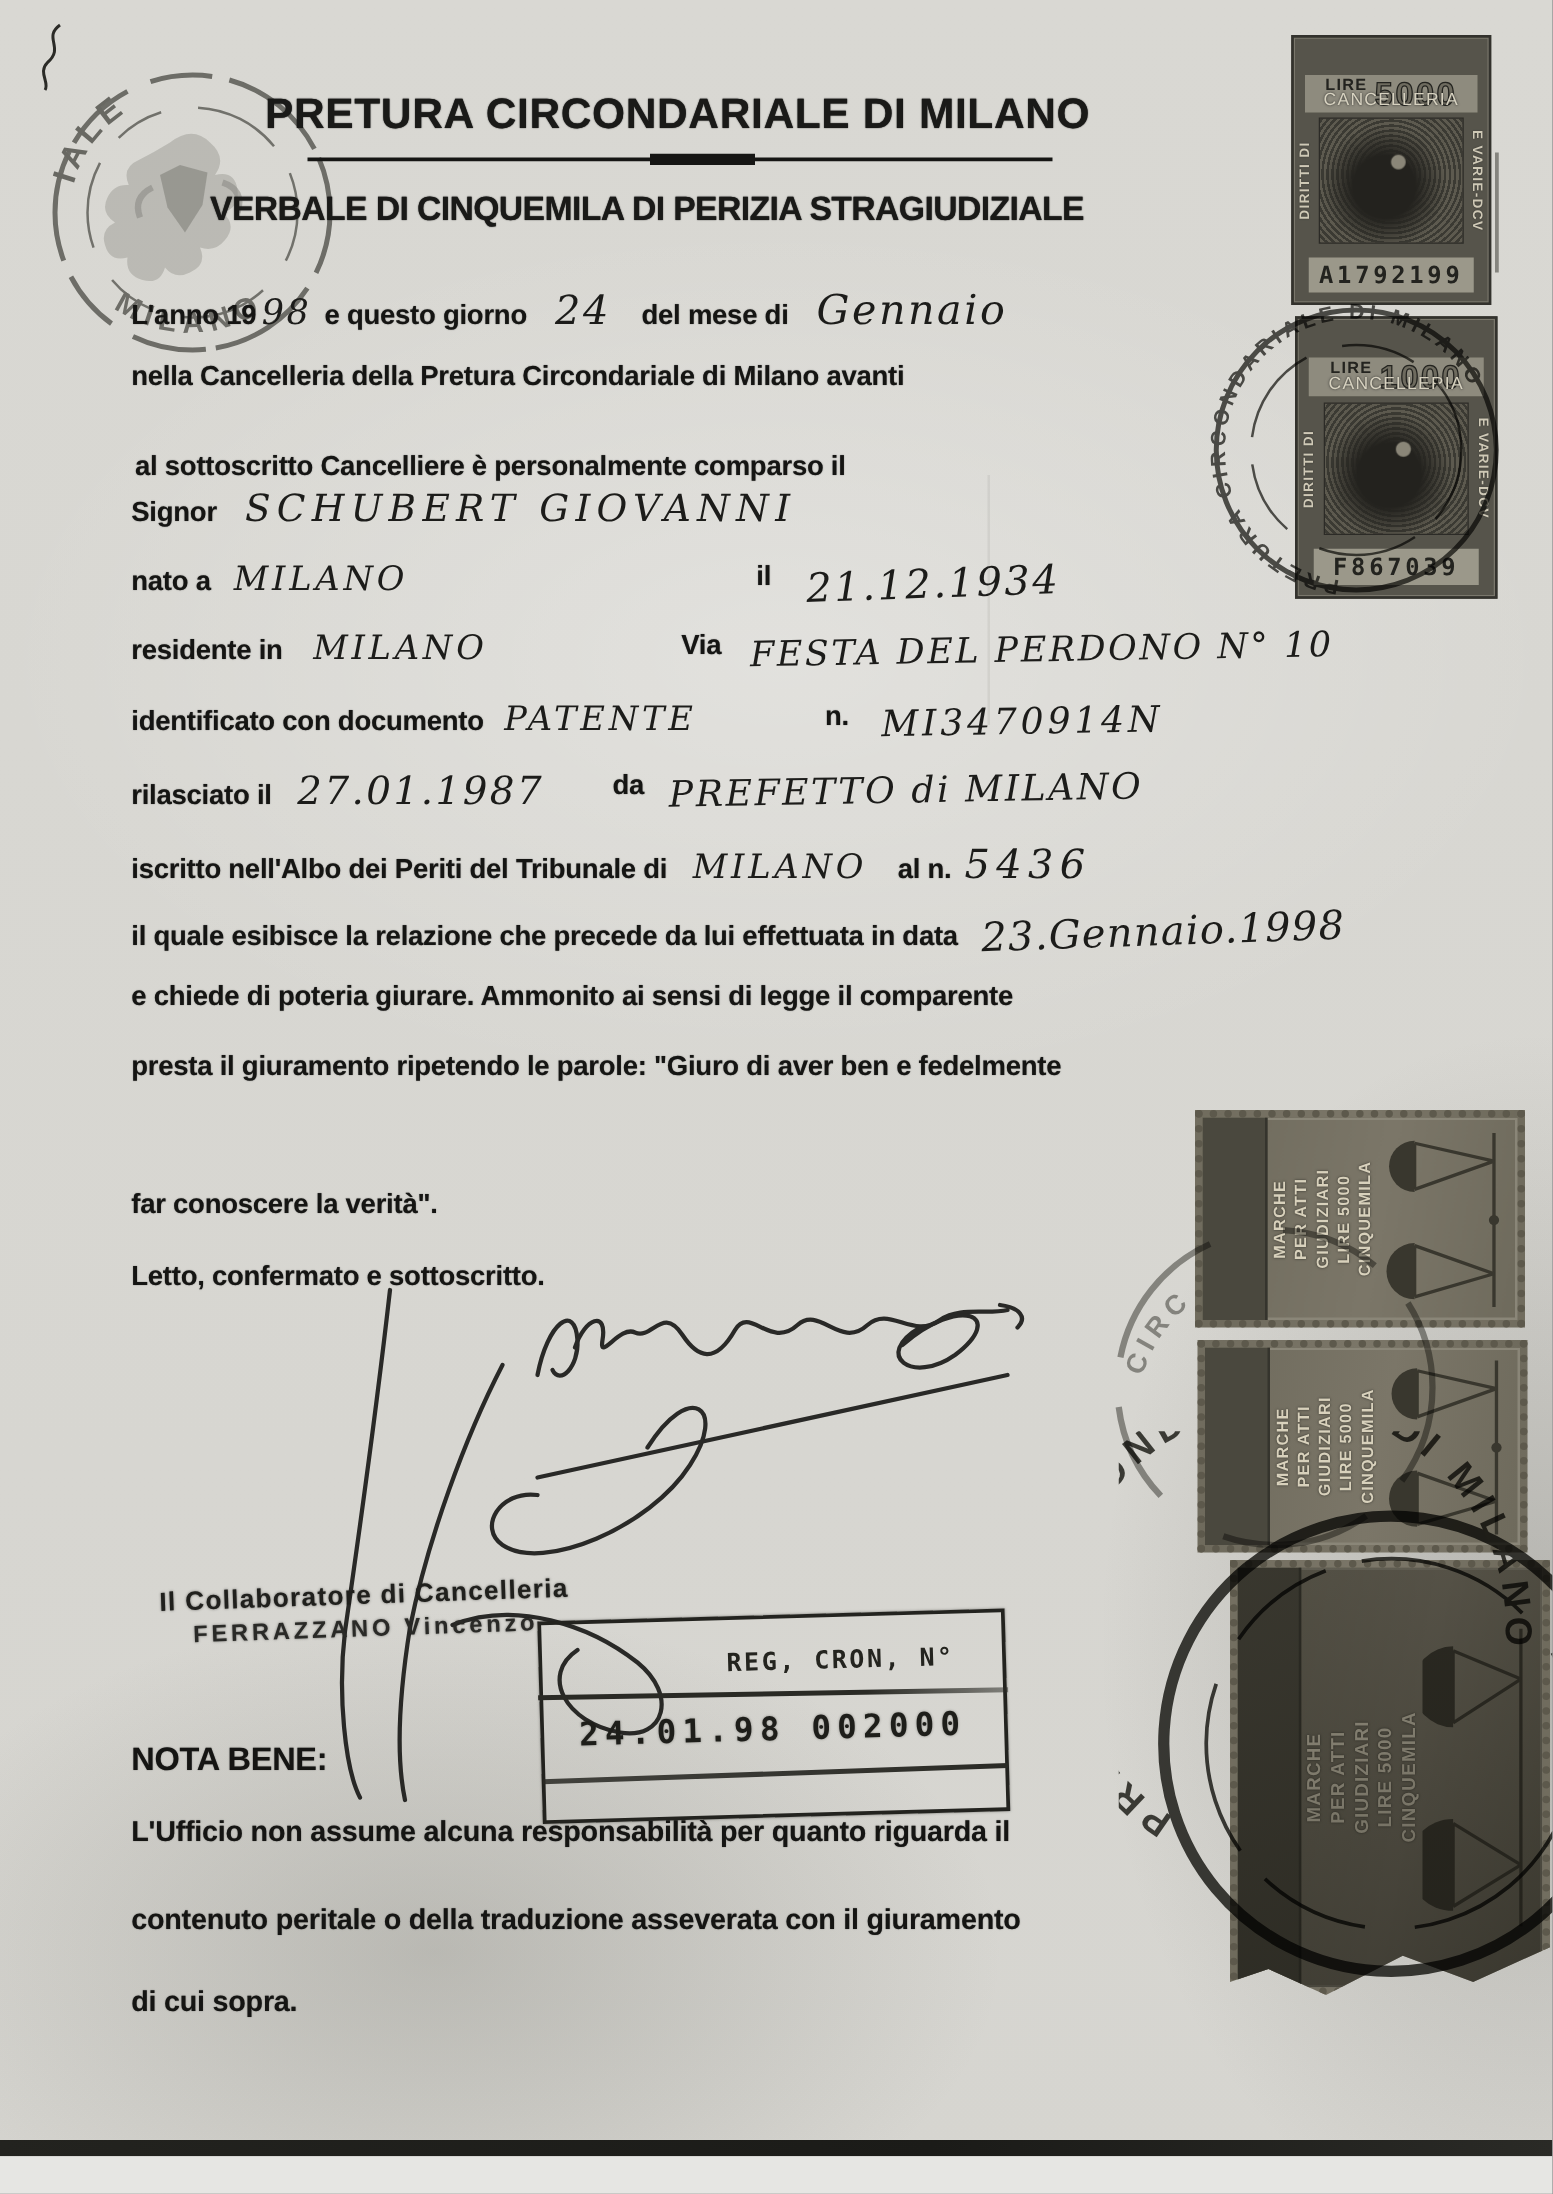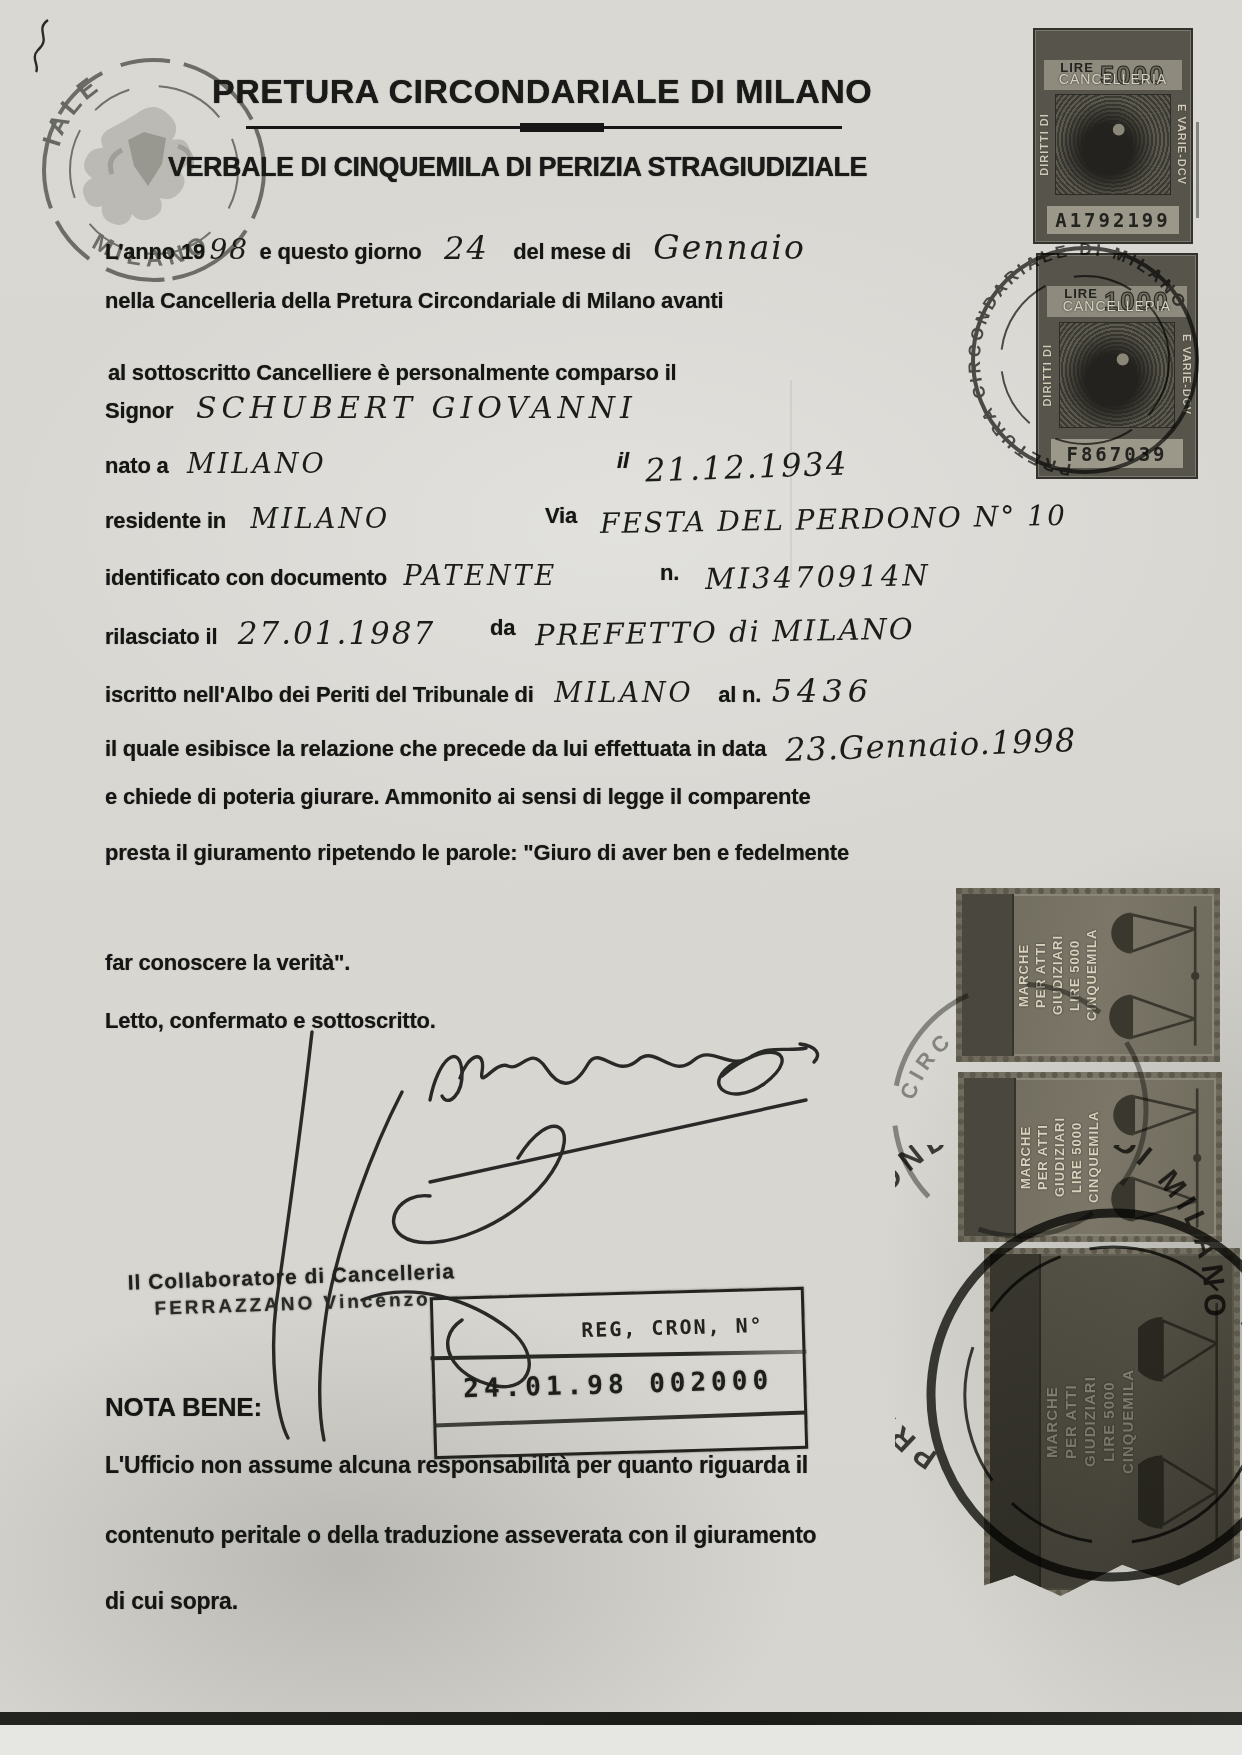--- a/index.html
+++ b/index.html
@@ -134,21 +134,21 @@
   <div class="abs printed" style="left:108px;top:345px;margin-top:15px;">al sottoscritto Cancelliere è personalmente comparso il</div>
 
   <div class="abs" style="left:105px;top:390px;">
     <span class="printed">Signor</span>
     <span class="hw hw-caps" style="margin-left:18px;font-size:30px;letter-spacing:5px;">SCHUBERT GIOVANNI</span>
   </div>
 
   <div class="abs" style="left:105px;top:448px;width:1050px;">
     <span class="printed">nato a</span>
     <span class="hw hw-caps" style="margin-left:14px;">MILANO</span>
-    <span class="printed" style="position:absolute;left:512px;font-style:italic;">il</span>
+    <span class="printed" style="position:absolute;left:500px;">il</span>
     <span class="hw hw-num" style="position:absolute;left:540px;font-size:32px;">21.12.1934</span>
   </div>
 
   <div class="abs" style="left:105px;top:503px;width:1060px;">
     <span class="printed">residente in</span>
     <span class="hw hw-caps" style="margin-left:20px;">MILANO</span>
     <span class="printed" style="position:absolute;left:440px;">Via</span>
     <span class="hw hw-caps" style="position:absolute;left:495px;font-size:28px;letter-spacing:2px;">FESTA DEL PERDONO N° 10</span>
   </div>
 

